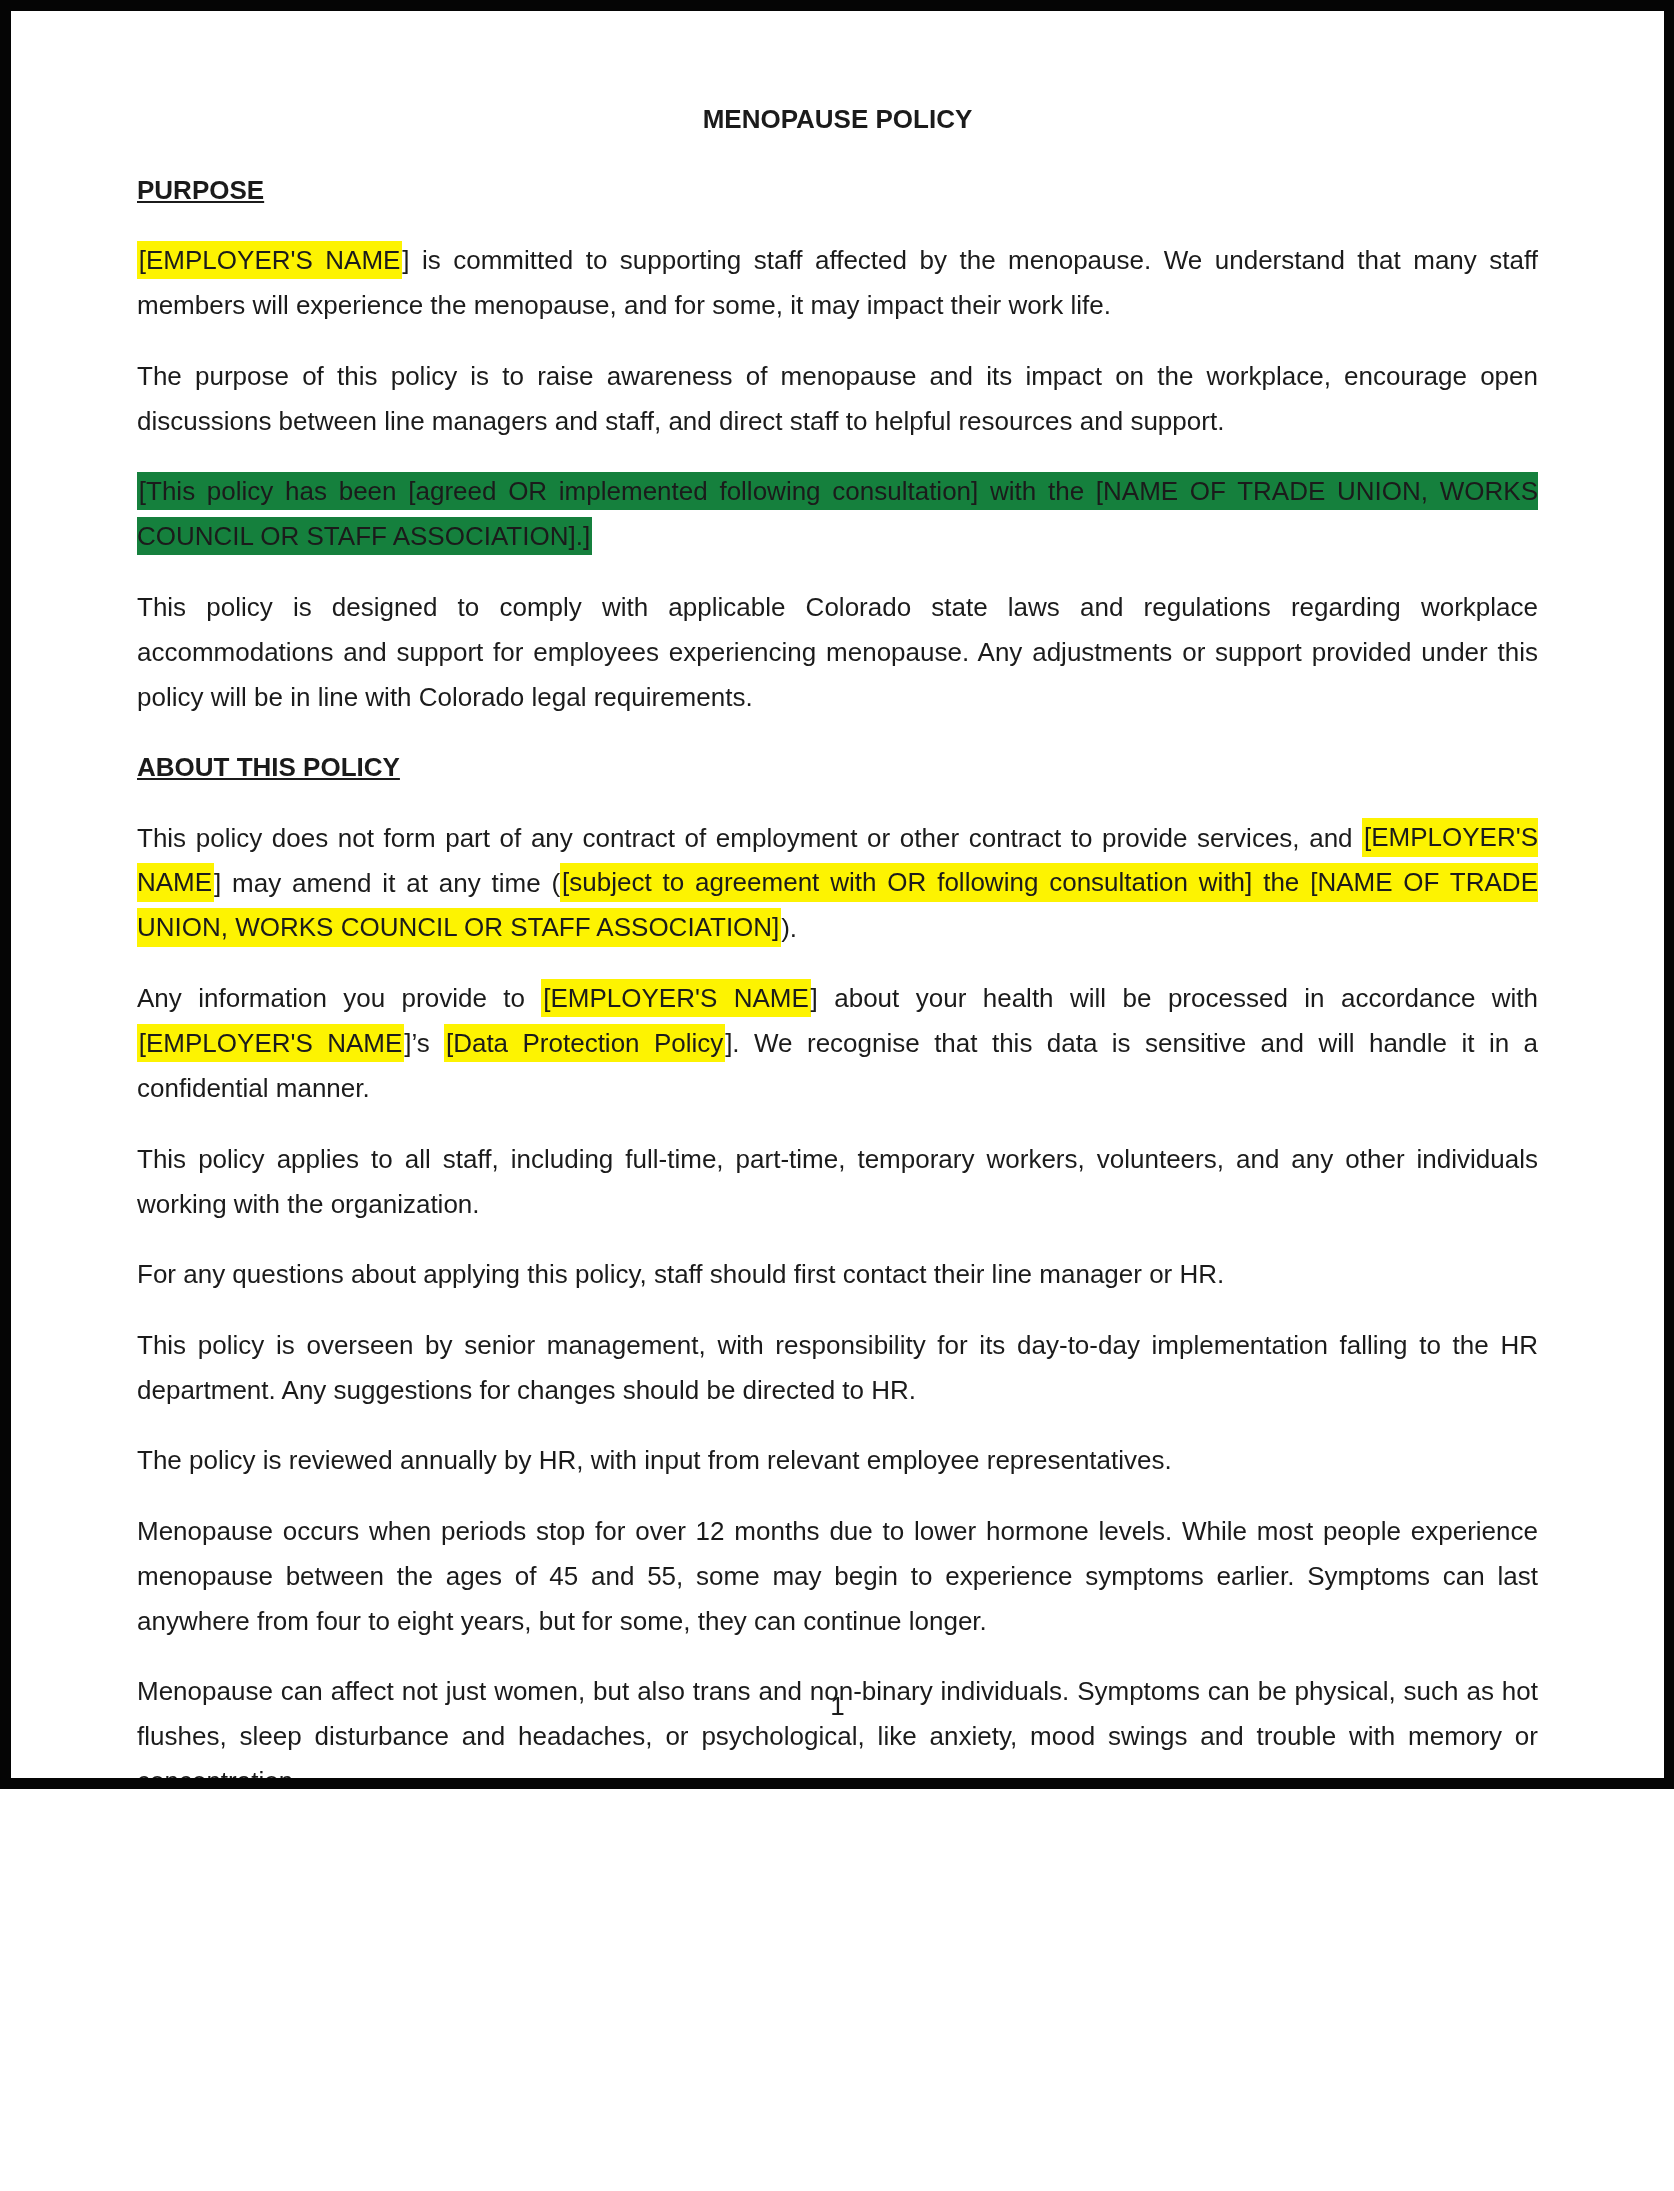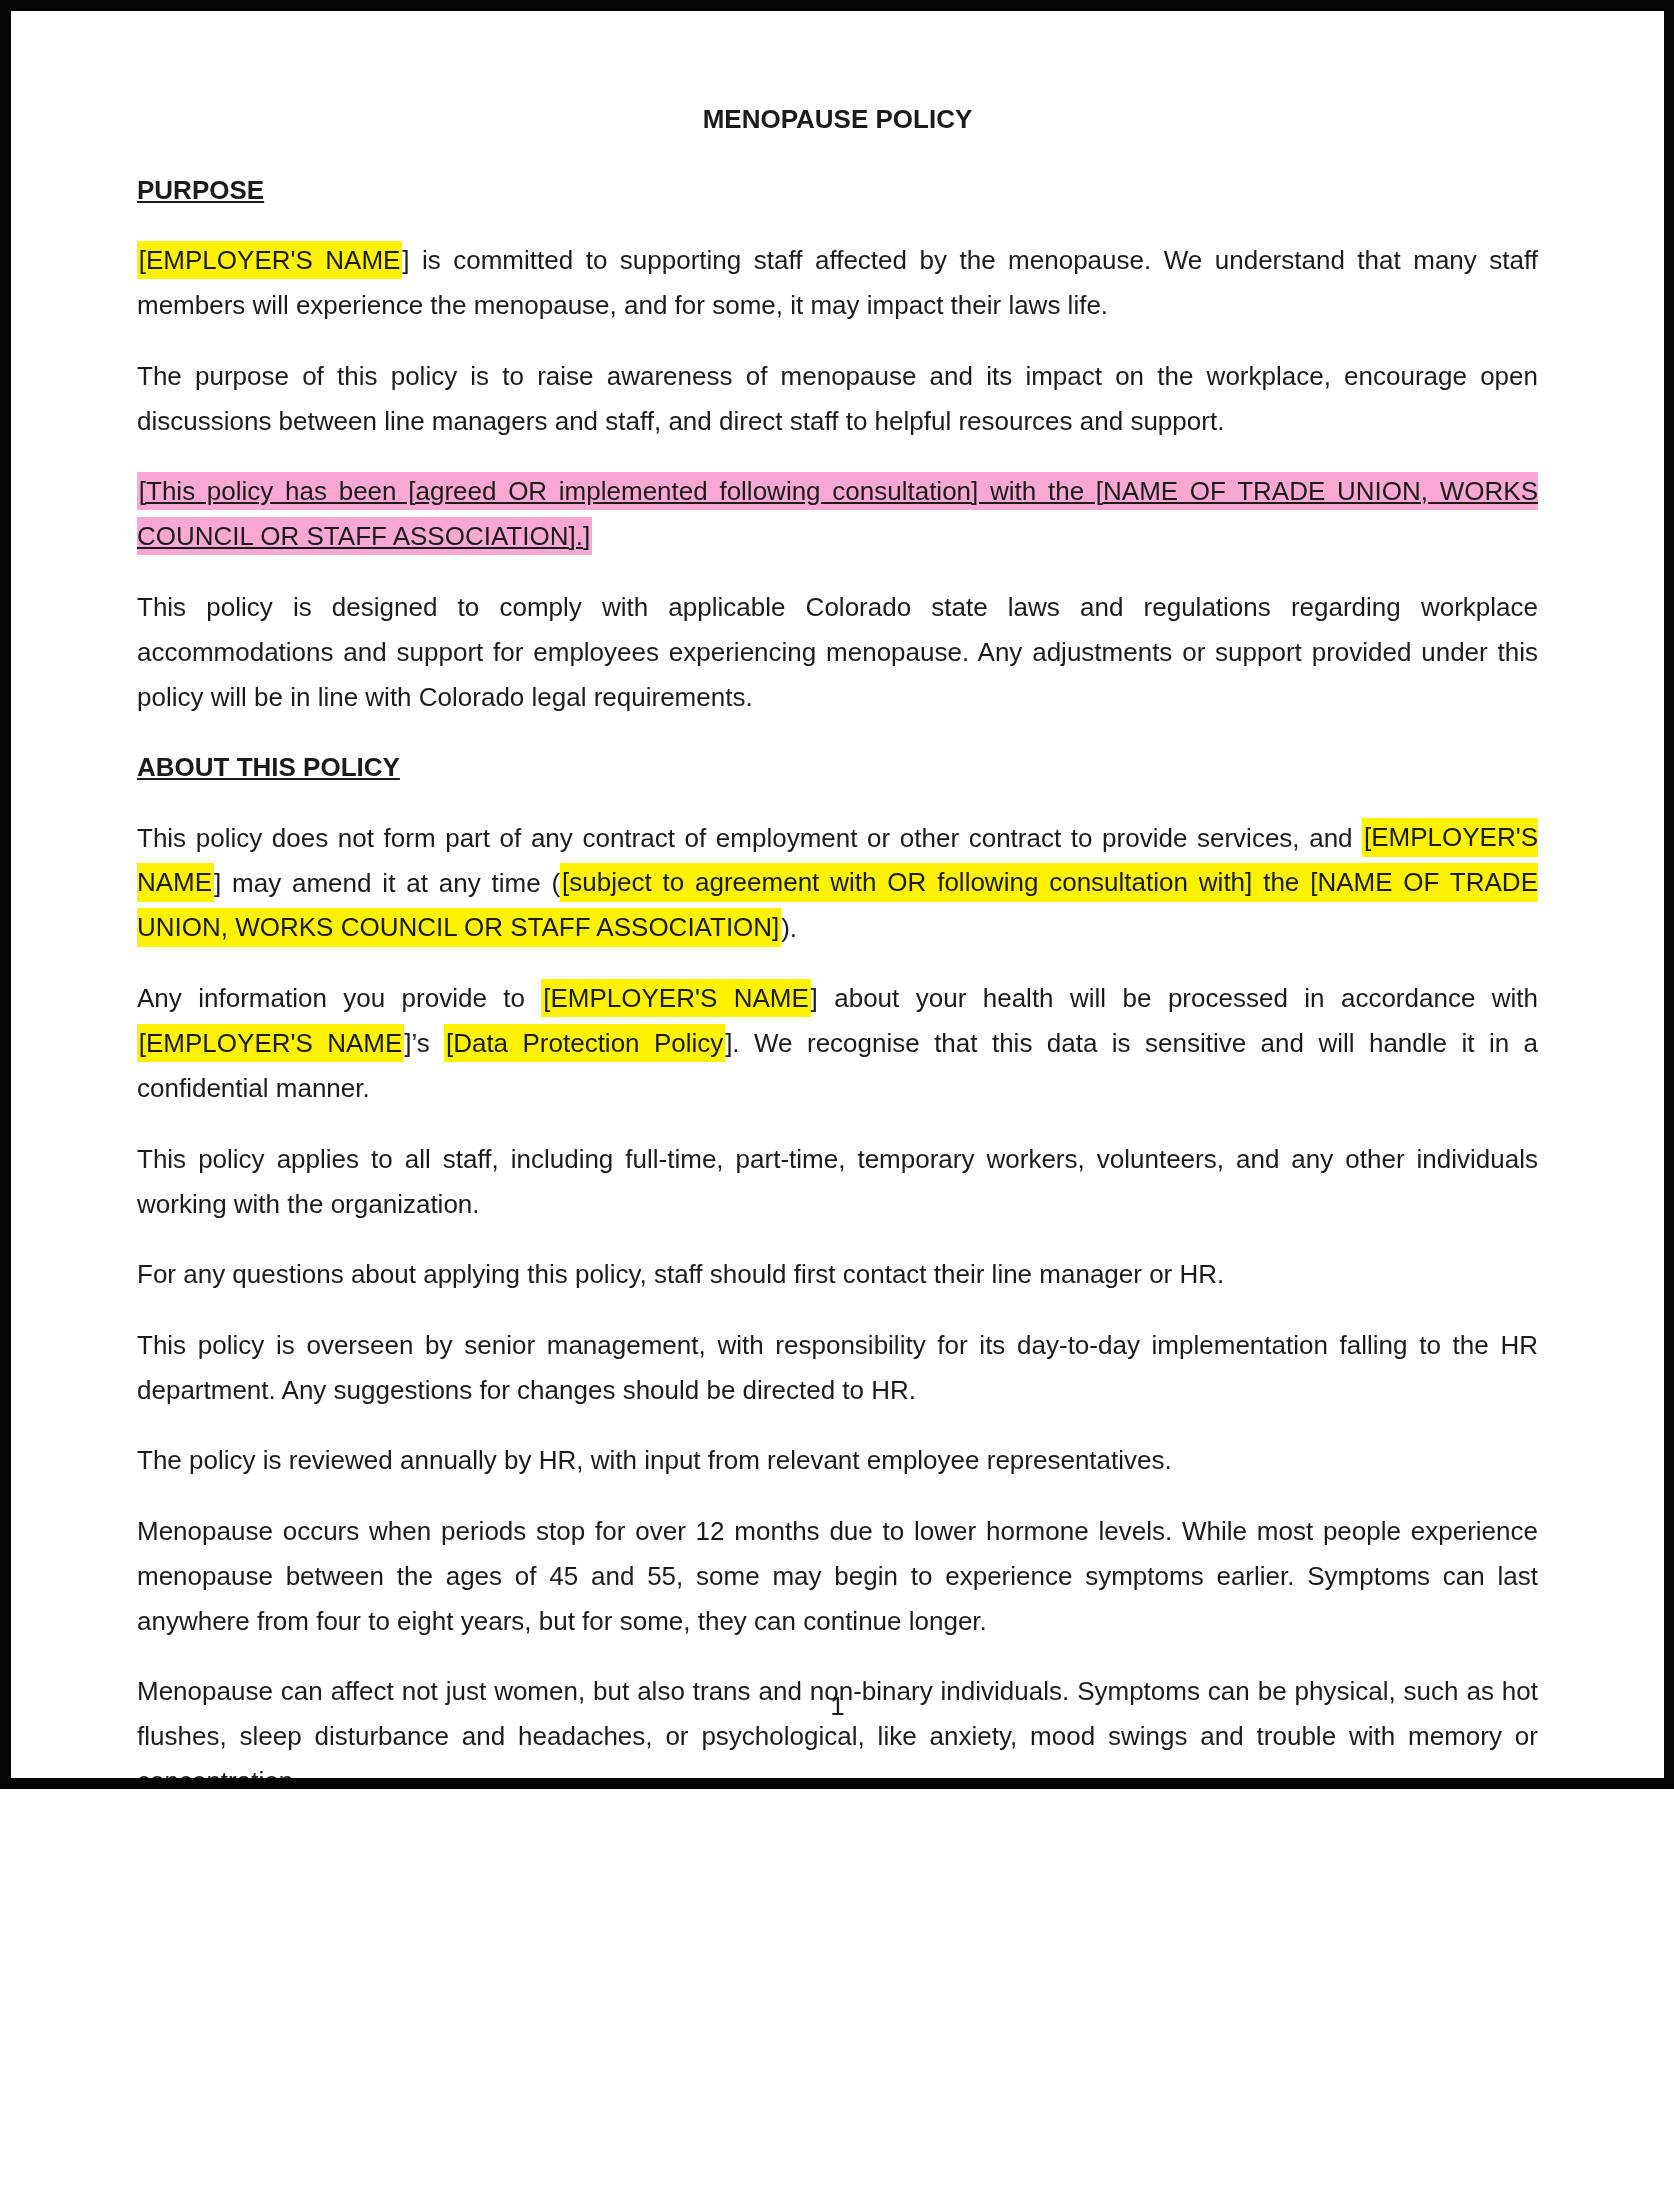--- a/index.html
+++ b/index.html
@@ -59,23 +59,23 @@
   }
 </style>
 </head>
 <body>
 
 <div class="page">
   <div class="content">
     <p class="doc-title">MENOPAUSE POLICY</p>
     <div id="sections">
         <h2 class="doc-heading"><span>PURPOSE</span></h2>
-        <p class="doc-para"><span class="hl" style="background: rgb(253, 243, 1);">[EMPLOYER'S NAME</span><span>] is committed to supporting staff affected by the menopause. We understand that many staff members will experience the menopause, and for some, it may impact their laws life.</span></p>
+        <p class="doc-para"><span class="hl" style="background: rgb(253, 243, 1);">[EMPLOYER'S NAME</span><span>] is committed to supporting staff affected by the menopause. We understand that many staff members will experience the menopause, and for some, it may impact their work life.</span></p>
         <p class="doc-para"><span>The purpose of this policy is to raise awareness of menopause and its impact on the workplace, encourage open discussions between line managers and staff, and direct staff to helpful resources and support.</span></p>
-        <p class="doc-para"><span class="hl" style="background: #f9a8d4; text-decoration: underline;">[This policy has been [agreed OR implemented following consultation] with the [NAME OF TRADE UNION, WORKS COUNCIL OR STAFF ASSOCIATION].]</span></p>
+        <p class="doc-para"><span class="hl" style="background: #15803d;">[This policy has been [agreed OR implemented following consultation] with the [NAME OF TRADE UNION, WORKS COUNCIL OR STAFF ASSOCIATION].]</span></p>
         <p class="doc-para"><span>This policy is designed to comply with applicable Colorado state laws and regulations regarding workplace accommodations and support for employees experiencing menopause. Any adjustments or support provided under this policy will be in line with Colorado legal requirements.</span></p>
         <h2 class="doc-heading"><span>ABOUT THIS POLICY</span></h2>
         <p class="doc-para"><span>This policy does not form part of any contract of employment or other contract to provide services, and </span><span class="hl" style="background: rgb(253, 243, 1);">[EMPLOYER'S NAME</span><span>] may amend it at any time (</span><span class="hl" style="background: rgb(253, 243, 1);">[subject to agreement with OR following consultation with] the [NAME OF TRADE UNION, WORKS COUNCIL OR STAFF ASSOCIATION]</span><span>).</span></p>
         <p class="doc-para"><span>Any information you provide to </span><span class="hl" style="background: rgb(253, 243, 1);">[EMPLOYER'S NAME</span><span>] about your health will be processed in accordance with </span><span class="hl" style="background: rgb(253, 243, 1);">[EMPLOYER'S NAME</span><span>]’s </span><span class="hl" style="background: rgb(253, 243, 1);">[Data Protection Policy</span><span>]. We recognise that this data is sensitive and will handle it in a confidential manner.</span></p>
         <p class="doc-para"><span>This policy applies to all staff, including full-time, part-time, temporary workers, volunteers, and any other individuals working with the organization.</span></p>
         <p class="doc-para"><span>For any questions about applying this policy, staff should first contact their line manager or HR.</span></p>
         <p class="doc-para"><span>This policy is overseen by senior management, with responsibility for its day-to-day implementation falling to the HR department. Any suggestions for changes should be directed to HR.</span></p>
         <p class="doc-para"><span>The policy is reviewed annually by HR, with input from relevant employee representatives.</span></p>
         <p class="doc-para"><span>Menopause occurs when periods stop for over 12 months due to lower hormone levels. While most people experience menopause between the ages of 45 and 55, some may begin to experience symptoms earlier. Symptoms can last anywhere from four to eight years, but for some, they can continue longer.</span></p>
         <p class="doc-para"><span>Menopause can affect not just women, but also trans and non-binary individuals. Symptoms can be physical, such as hot flushes, sleep disturbance and headaches, or psychological, like anxiety, mood swings and trouble with memory or concentration.</span></p>

